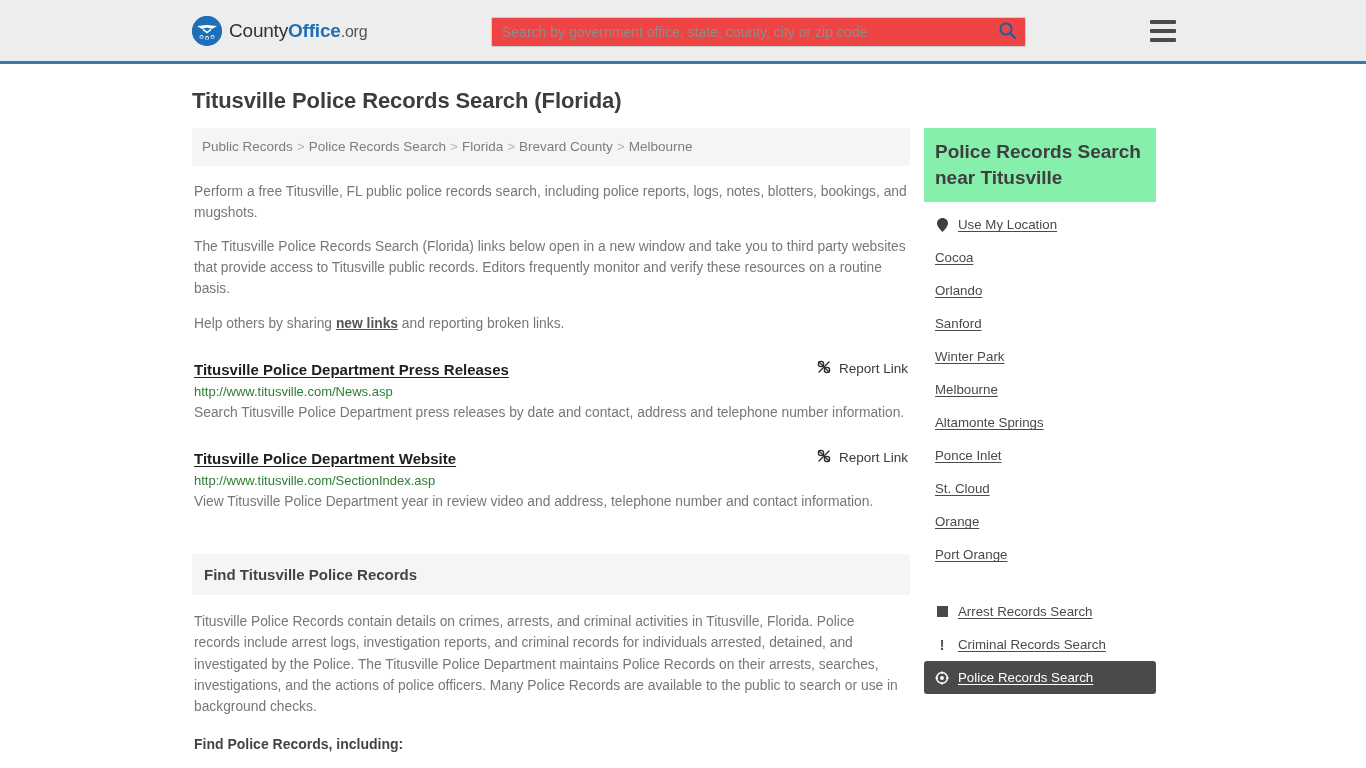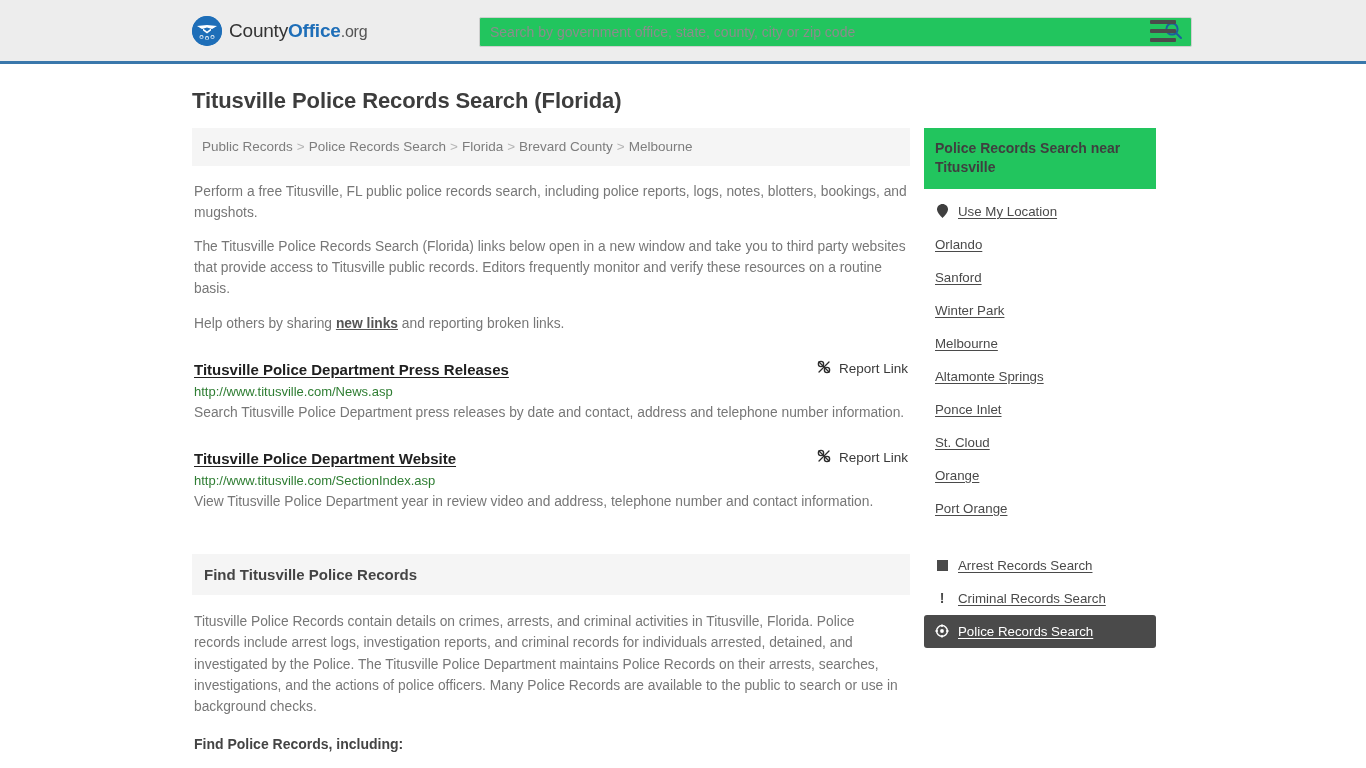--- a/index.html
+++ b/index.html
@@ -45,25 +45,25 @@
     color: #333333;
     font-weight: 400;
     white-space: nowrap;
   }
   .logo-text .b { color: #1e6eb8; font-weight: 700; }
   .logo-text .c { color: #333; font-weight: 400; }
   .logo-text .org { color: #555; font-size: 16px; }
 
   .search-zone {
     position: absolute;
-    left: 479px; top: 17px;
-    width: 713px; height: 30px;
+    left: 491px; top: 17px;
+    width: 535px; height: 30px;
     display: flex;
     align-items: center;
-    background: #22c55e;
+    background: #ef4444;
     border: 1px solid #cfcfcf;
     border-radius: 2px;
   }
   .search-input {
     flex: 1;
     border: none;
     outline: none;
     background: transparent;
     font-family: "Liberation Sans", sans-serif;
     font-size: 14px;
@@ -195,23 +195,23 @@
   .section-body p.strongline {
     font-weight: 700;
     color: #444444;
     font-size: 14px;
     margin-top: 17px;
   }
 
   
   .side-card { margin-bottom: 18px; }
   .side-head {
-    background: #22c55e;
+    background: #86efac;
     padding: 11px 11px;
-    font-size: 14px;
+    font-size: 19px;
     font-weight: 700;
     color: #3f3f3f;
     line-height: 1.38;
   }
   .side-list { padding: 6px 0 0 0; }
   .side-item {
     display: flex;
     align-items: center;
     gap: 9px;
     padding: 9px 11px;
@@ -358,20 +358,23 @@
           <div class="side-item">
             <span class="icon-slot">
               <svg width="11" height="14" viewBox="0 0 11 14" aria-hidden="true">
                 <path d="M5.5 0 C2.5 0 0 2.4 0 5.3 C0 9 5.5 14 5.5 14 C5.5 14 11 9 11 5.3 C11 2.4 8.5 0 5.5 0 Z" fill="#3f3f3f"></path>
               </svg>
             </span>
             <a>Use My Location</a>
           </div>
 
           <div class="side-item">
+            <a>Cocoa</a>
+          </div>
+          <div class="side-item">
             <a>Orlando</a>
           </div>
           <div class="side-item">
             <a>Sanford</a>
           </div>
           <div class="side-item">
             <a>Winter Park</a>
           </div>
           <div class="side-item">
             <a>Melbourne</a>

